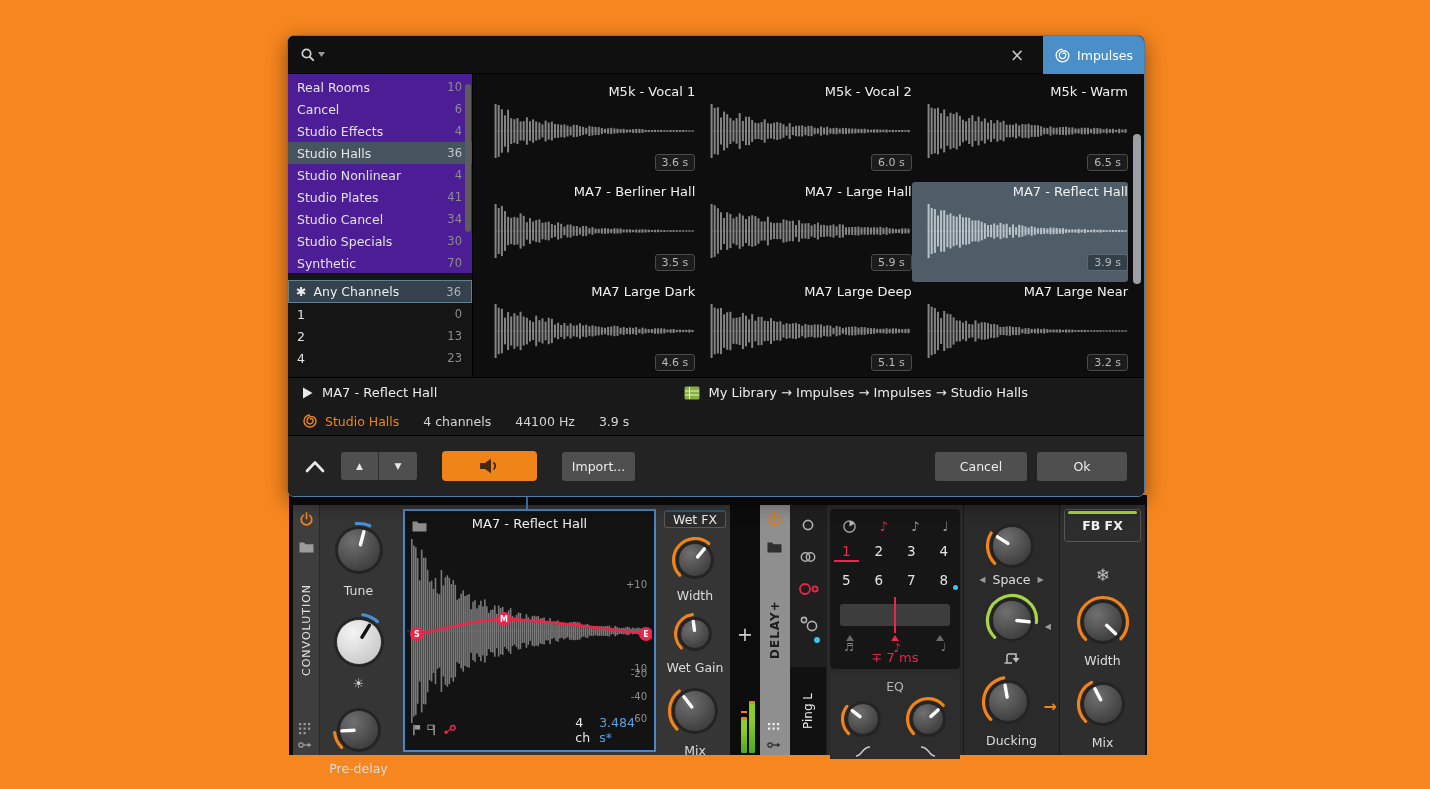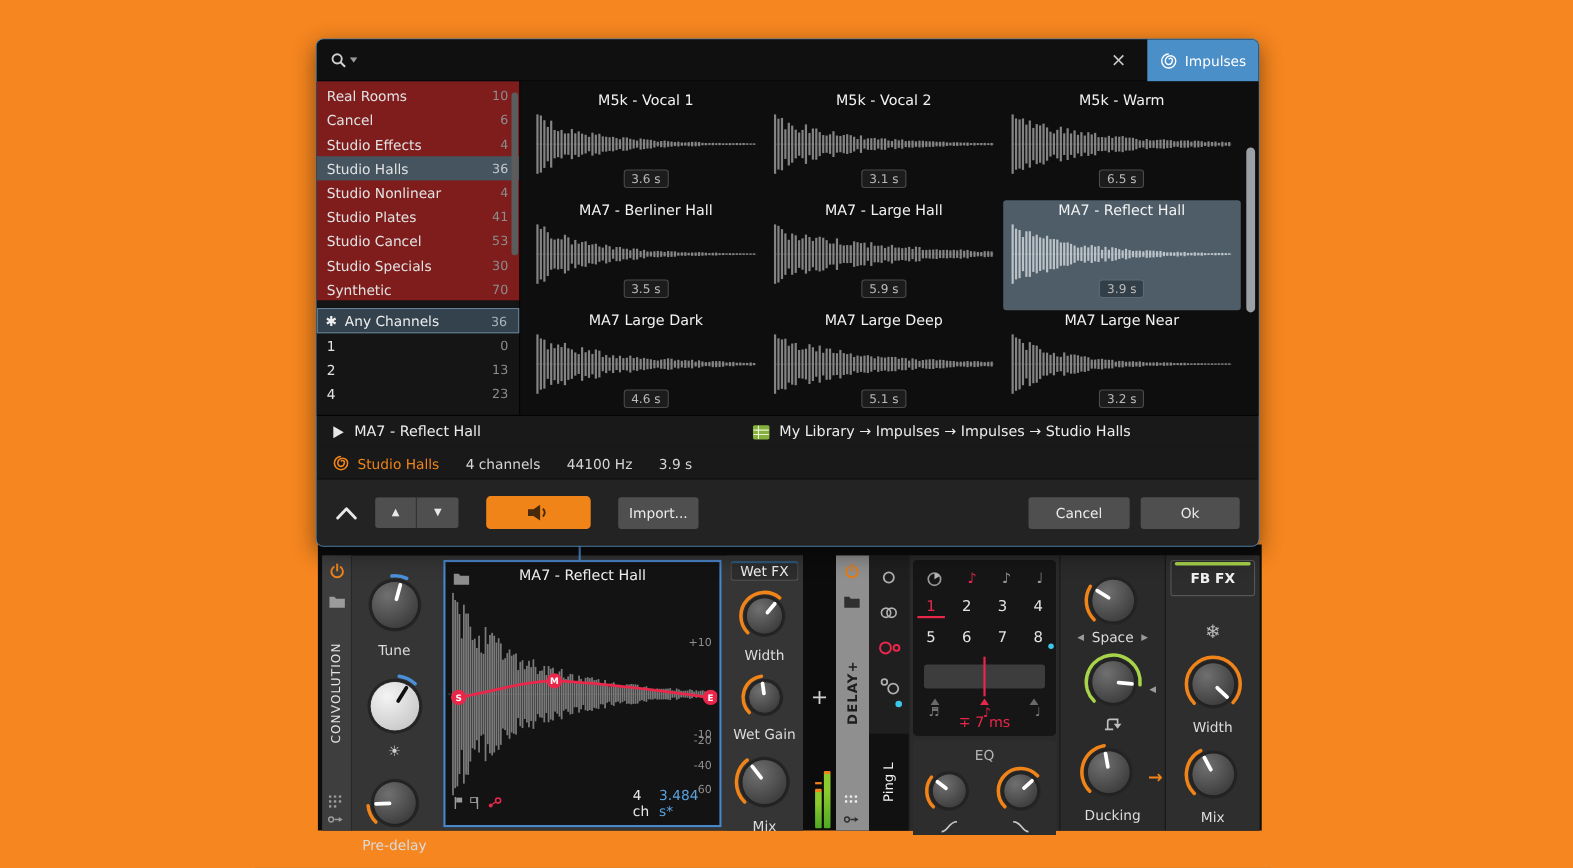--- a/index.html
+++ b/index.html
@@ -21,33 +21,33 @@
     z-index:5;
   }
   .search-row { position:relative; height:38px; background:#101010; border-radius:6px 6px 0 0; border-bottom:1px solid #000; display:flex; align-items:center; }
   .search-icon { margin-left:12px; display:flex; align-items:center; gap:2px; }
   .search-input { flex:1; background:transparent; border:none; outline:none; color:#ddd; font-size:13px; margin-left:8px; font-family:inherit; }
   .close-x { position:absolute; right:112px; top:0; height:38px; width:30px; display:flex; align-items:center; justify-content:center; color:#c8c8c8; font-size:17px; cursor:pointer; }
   .tab-impulses { position:absolute; right:0; top:0; width:101px; height:38px; background:#4A8FC8; border-radius:0 6px 0 0; display:flex; align-items:center; justify-content:center; gap:6px; color:#fff; font-size:12.5px; }
 
   .main-row { height:303px; display:flex; background:#0f0f0f; }
   .sidebar { width:185px; background:#151515; border-right:1px solid #000; position:relative; }
-  .cat-list { height:199px; overflow:hidden; padding-top:2px; position:relative; background:#7f1d1d; }
+  .cat-list { height:199px; overflow:hidden; padding-top:2px; position:relative; background:#4c1d95; }
   .side-row { height:22px; display:flex; align-items:center; justify-content:space-between; padding:0 10px 0 9px; font-size:12.5px; color:#e2e2e2; cursor:pointer; }
   .side-row .cnt { color:#8d8d8d; font-size:11.5px; }
   .side-row.sel { background:#46545F; }
   .side-row.sel .cnt { color:#c2c9ce; }
   .cat-scroll { position:absolute; right:1px; top:10px; width:6px; height:148px; background:#5c5c5c; border-radius:3px; }
   .chan-block { margin-top:7px; }
   .chan-head { height:23px; background:#33424D; border:1px solid #637F92; display:flex; align-items:center; padding:0 10px 0 7px; font-size:12.5px; color:#eee; gap:7px; }
   .chan-head .cnt { margin-left:auto; color:#aab4bb; font-size:11.5px; }
 
   .results { flex:1; position:relative; background:#0e0e0e; }
   .grid { display:grid; grid-template-columns:repeat(3,1fr); grid-auto-rows:100px; padding:8px 16px 0 6px; }
-  .cell { position:relative; display:flex; flex-direction:column; align-items:center; border-radius:3px; padding-top:2px; cursor:pointer; }
+  .cell { position:relative; display:flex; flex-direction:column; align-items:flex-end; border-radius:3px; padding-top:2px; cursor:pointer; }
   .cell-title { font-size:13px; color:#f2f2f2; height:18px; }
   .cell svg.wave { width:93%; height:58px; display:block; }
   .badge { font-size:11px; color:#b9b9b9; background:rgba(30,30,30,.85); border:1px solid #4a4a4a; border-radius:3px; padding:0 6px; line-height:15px; margin-top:-6px; }
   .cell.sel { background:#4E5D68; }
   .cell.sel .badge { background:#333f48; border-color:#5a6a74; }
   .res-scroll { position:absolute; right:3px; top:60px; width:8px; height:150px; background:#9aa0a4; border-radius:4px; }
 
   .info-row { height:30px; display:flex; align-items:center; padding:0 14px; font-size:13px; color:#ececec; background:#191919; border-top:1px solid #000; }
   .info-name { margin-left:9px; }
   .crumb-wrap { margin-left:auto; margin-right:102px; display:flex; align-items:center; gap:8px; }
@@ -184,21 +184,21 @@
             <div class="side-row">
               <span>Studio Nonlinear</span>
               <span class="cnt">4</span>
             </div>
             <div class="side-row">
               <span>Studio Plates</span>
               <span class="cnt">41</span>
             </div>
             <div class="side-row">
               <span>Studio Cancel</span>
-              <span class="cnt">53</span>
+              <span class="cnt">34</span>
             </div>
             <div class="side-row">
               <span>Studio Specials</span>
               <span class="cnt">30</span>
             </div>
             <div class="side-row">
               <span>Synthetic</span>
               <span class="cnt">70</span>
             </div>
           </div>
@@ -361,21 +361,21 @@
                 <rect x="171.9" y="27.7" width="2" height="2.5" fill="#8e8e8e" opacity="0.92"></rect>
                 <rect x="175.0" y="27.5" width="2" height="3.1" fill="#8e8e8e" opacity="0.92"></rect>
                 <rect x="178.1" y="28.1" width="2" height="1.8" fill="#8e8e8e" opacity="0.92"></rect>
                 <rect x="181.3" y="27.8" width="2" height="2.5" fill="#8e8e8e" opacity="0.92"></rect>
                 <rect x="184.4" y="28.1" width="2" height="1.8" fill="#8e8e8e" opacity="0.92"></rect>
                 <rect x="187.5" y="28.0" width="2" height="2.0" fill="#8e8e8e" opacity="0.92"></rect>
                 <rect x="190.6" y="27.9" width="2" height="2.2" fill="#8e8e8e" opacity="0.92"></rect>
                 <rect x="193.8" y="28.2" width="2" height="1.6" fill="#8e8e8e" opacity="0.92"></rect>
                 <rect x="196.9" y="27.9" width="2" height="2.3" fill="#8e8e8e" opacity="0.92"></rect>
               </svg>
-              <div class="badge">3.1 s</div>
+              <div class="badge">6.0 s</div>
             </div>
             <div class="cell">
               <div class="cell-title">M5k - Warm</div>
               <svg class="wave" viewBox="0 0 200 58">
                 <rect x="0" y="28.5" width="200" height="1" fill="#8e8e8e" opacity="0.35"></rect>
                 <rect x="0.0" y="2.0" width="2" height="54.0" fill="#8e8e8e" opacity="0.92"></rect>
                 <rect x="3.1" y="5.7" width="2" height="46.6" fill="#8e8e8e" opacity="0.92"></rect>
                 <rect x="6.3" y="6.6" width="2" height="44.7" fill="#8e8e8e" opacity="0.92"></rect>
                 <rect x="9.4" y="5.7" width="2" height="46.7" fill="#8e8e8e" opacity="0.92"></rect>
                 <rect x="12.5" y="11.3" width="2" height="35.3" fill="#8e8e8e" opacity="0.92"></rect>

